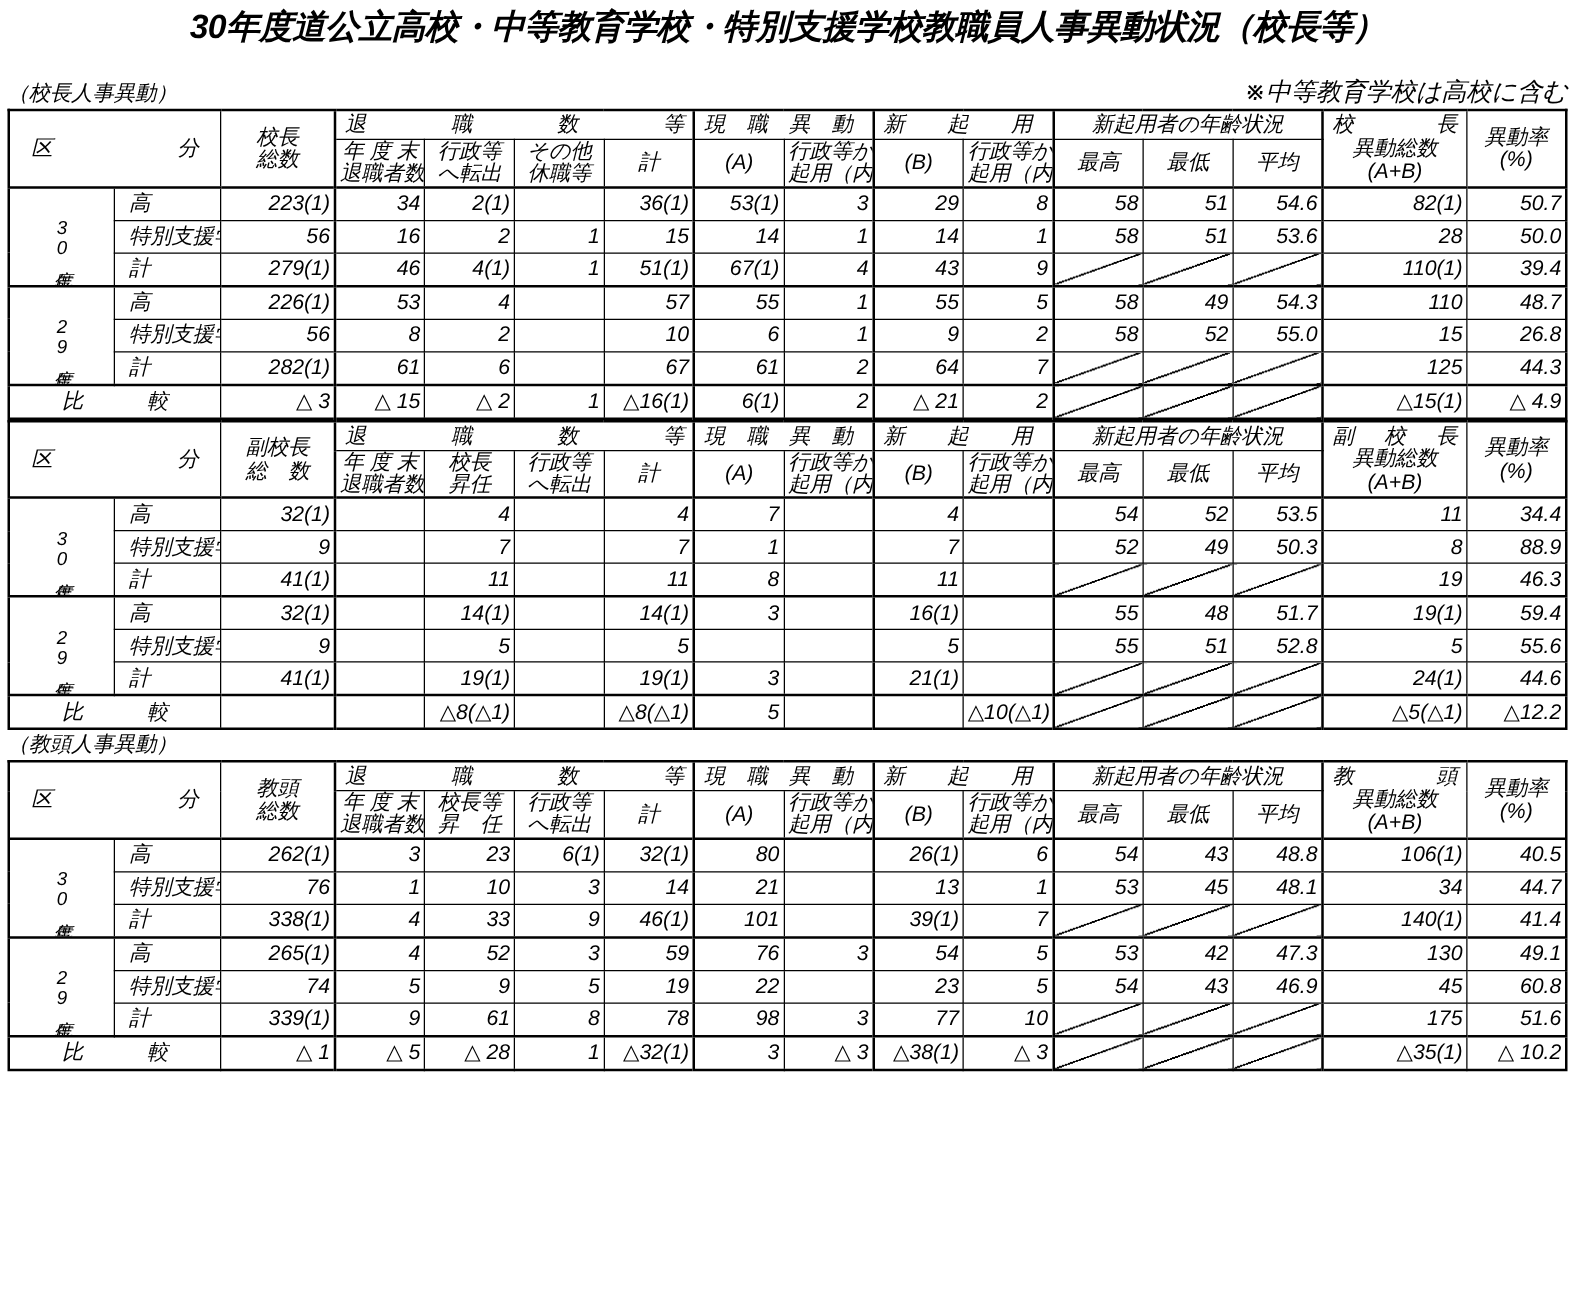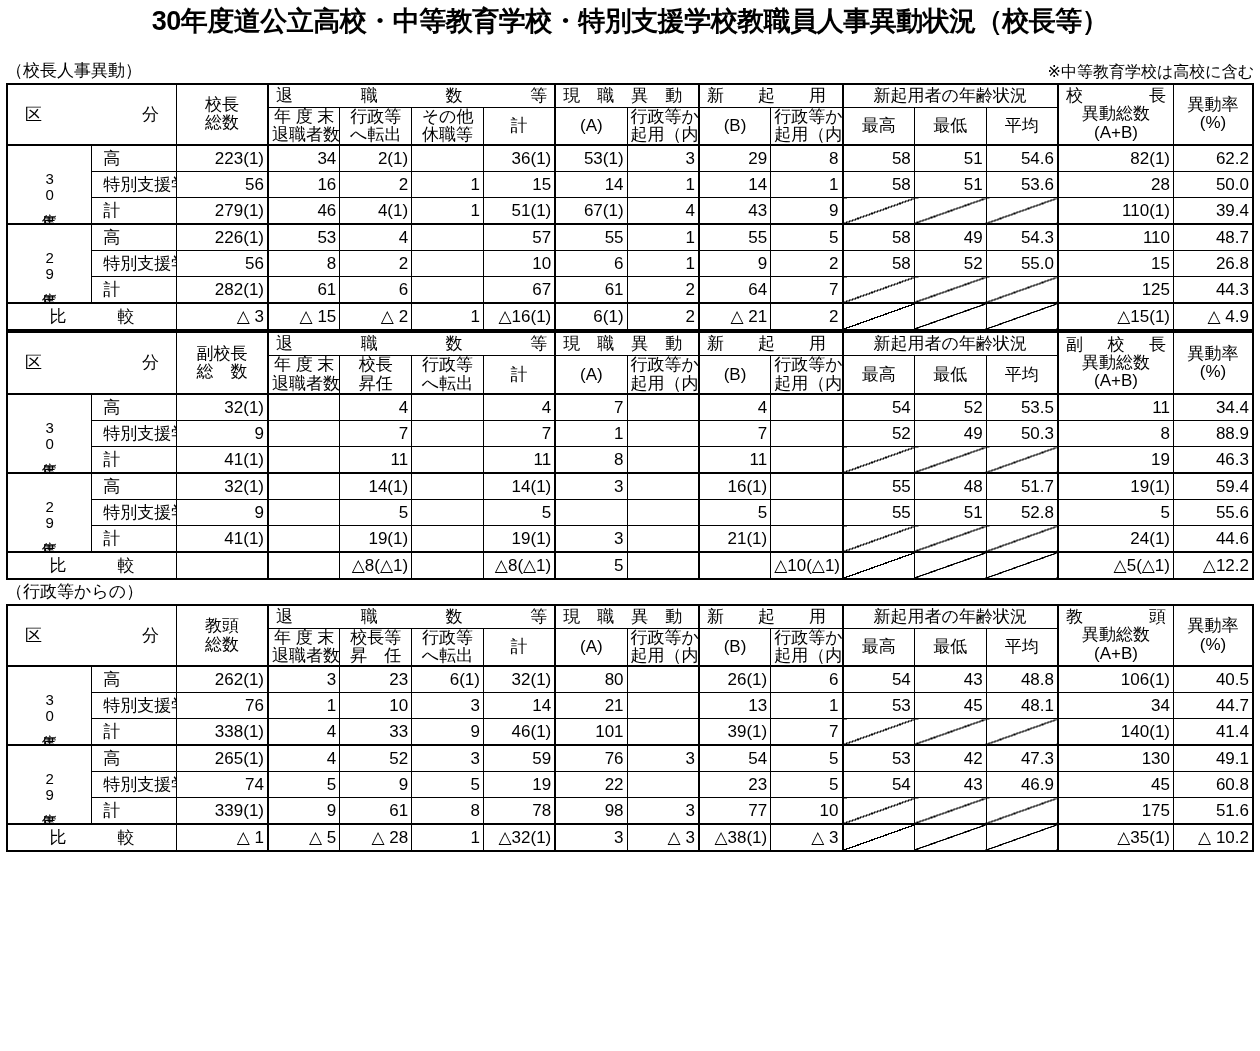--- a/index.html
+++ b/index.html
@@ -14,41 +14,42 @@
     font-family: "Liberation Sans", "DejaVu Sans", sans-serif;
     color: #000000;
     overflow: hidden;
   }
   .page {
     width: 1260px;
     height: 747px;
     position: relative;
     box-sizing: border-box;
     padding: 0 6px;
+    font-style: italic;
   }
   .doc-title {
     text-align: center;
     font-size: 27px;
     font-weight: bold;
     letter-spacing: -0.5px;
     line-height: 1.0;
     padding-top: 8px;
     padding-bottom: 6px;
     white-space: nowrap;
   }
   .caption-row {
     display: flex;
     justify-content: space-between;
     align-items: flex-end;
     font-size: 17px;
     line-height: 1.1;
     padding-bottom: 2px;
   }
   .caption-row .note {
-    font-size: 16px;
+    font-size: 20px;
     margin-top: 22px;
   }
   .sec-caption {
     font-size: 17px;
     line-height: 1.1;
     padding-bottom: 2px;
     padding-top: 3px;
   }
 
   table.grid {
@@ -211,21 +212,21 @@
             <td class="num bt2"></td>
             <td class="num bt2">36(1)</td>
             <td class="num bl2 bt2">53(1)</td>
             <td class="num bt2">3</td>
             <td class="num bl2 bt2">29</td>
             <td class="num bt2">8</td>
             <td class="num bl2 bt2">58</td>
             <td class="num bt2">51</td>
             <td class="num bt2">54.6</td>
             <td class="num bl2 bt2">82(1)</td>
-            <td class="num br2 bt2">62.2</td>
+            <td class="num br2 bt2">50.7</td>
           </tr>
           <tr class="r-data">
             <td style="width: 136px;"><span class="rowlabel">特別支援学校</span></td>
             <td class="num">56</td>
             <td class="num bl2">16</td>
             <td class="num">2</td>
             <td class="num">1</td>
             <td class="num">15</td>
             <td class="num bl2">14</td>
             <td class="num">1</td>
@@ -505,21 +506,21 @@
             <td class="num bl2 bt2"></td>
             <td class="num bt2">△10(△1)</td>
             <td class="num bl2 bt2 slash"></td>
             <td class="num bt2 slash"></td>
             <td class="num bt2 slash"></td>
             <td class="num bl2 bt2">△5(△1)</td>
             <td class="num br2 bt2">△12.2</td>
           </tr>
         </tbody>
       </table>
-      <div class="sec-caption">（行政等からの）</div>
+      <div class="sec-caption">（教頭人事異動）</div>
       <table class="grid">
         <tbody>
           <tr class="r-hdr">
             <th class="hdr bl2 bt2" colspan="2" rowspan="2" style="width: 162px;">
               <span class="spread">区　　分</span>
             </th>
             <th class="hdr bt2" rowspan="2" style="width: 84px;">
               <span class="stack">教頭</span>
               <span class="stack">総数</span>
             </th>

